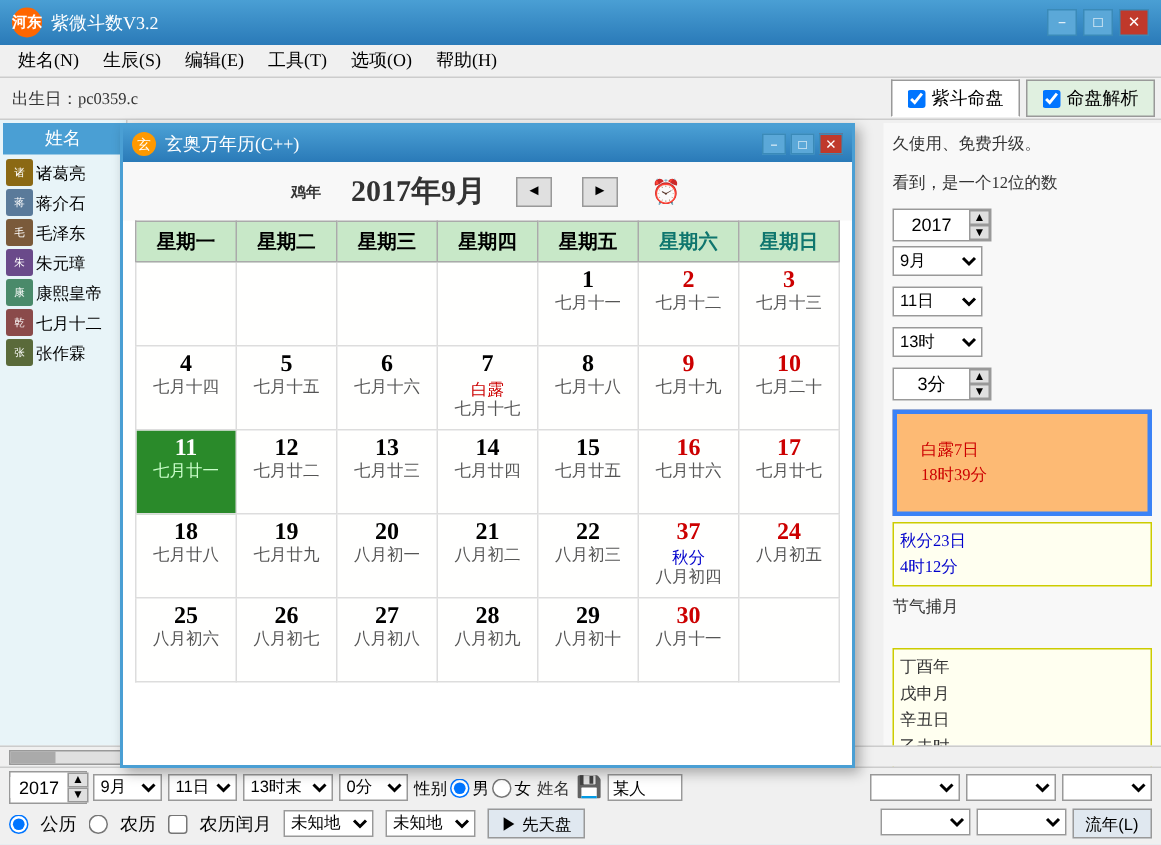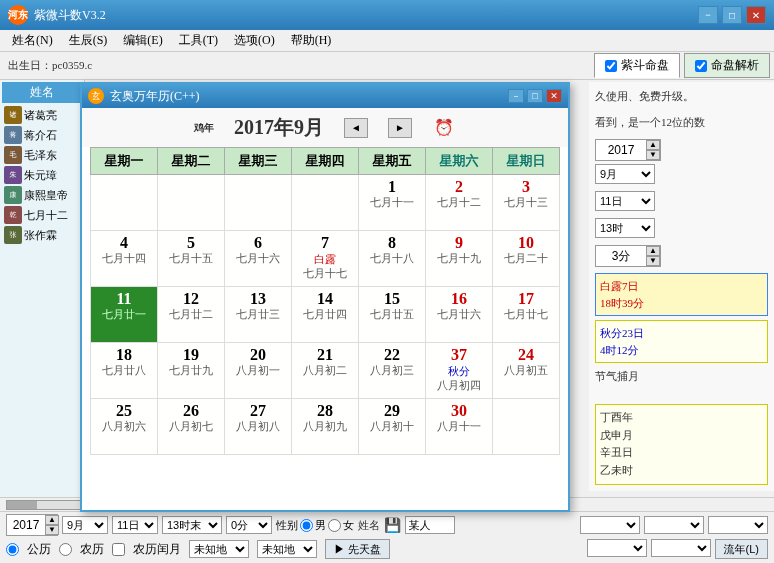--- a/index.html
+++ b/index.html
@@ -315,23 +315,23 @@
     }
     .dropdown-select {
       width: 60px;
       font-size: 11px;
       border: 1px solid #999;
       background: white;
       height: 20px;
       margin-bottom: 4px;
     }
     .solar-term-box {
-      background: #fef9c3;
-      border: 1px solid #3b82f6;
-      padding: 4px;
+      background: #fdba74;
+      border: 3px solid #3b82f6;
+      padding: 16px;
       font-size: 11px;
       color: #cc0000;
       margin-top: 4px;
       line-height: 1.5;
     }
     .jieqi-box {
       background: #fffff0;
       border: 1px solid #cccc00;
       padding: 4px;
       font-size: 11px;

